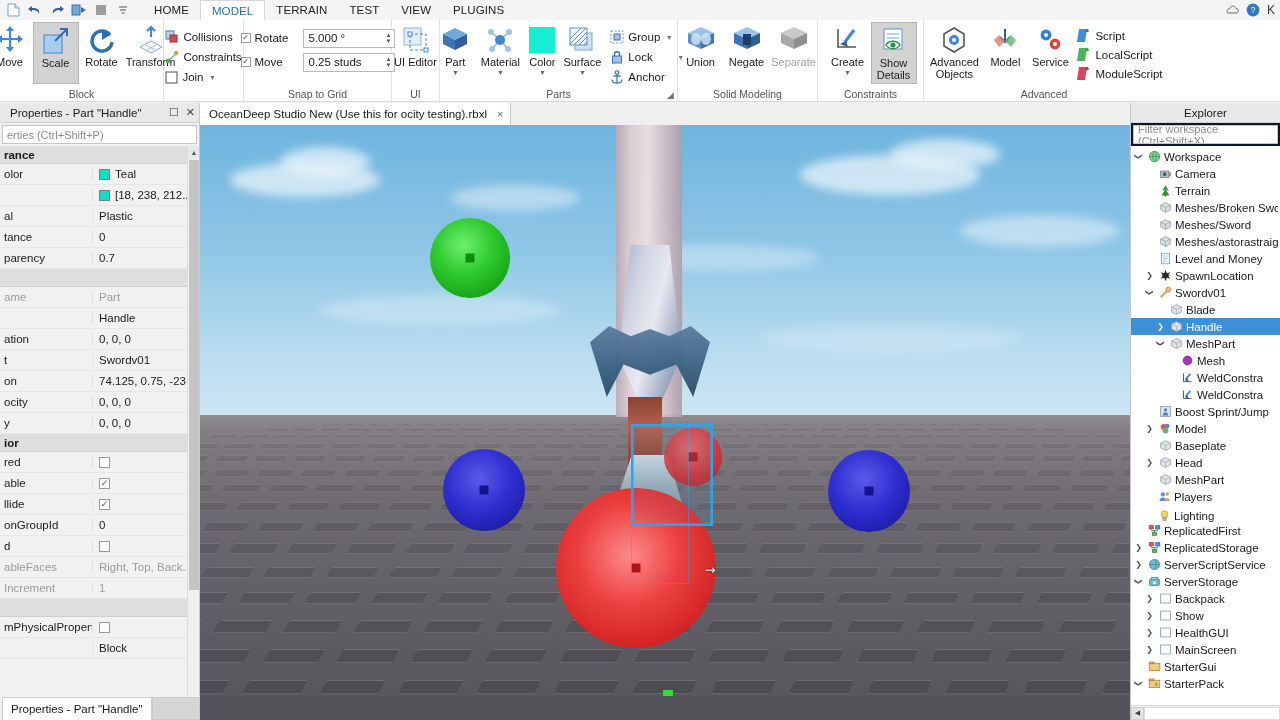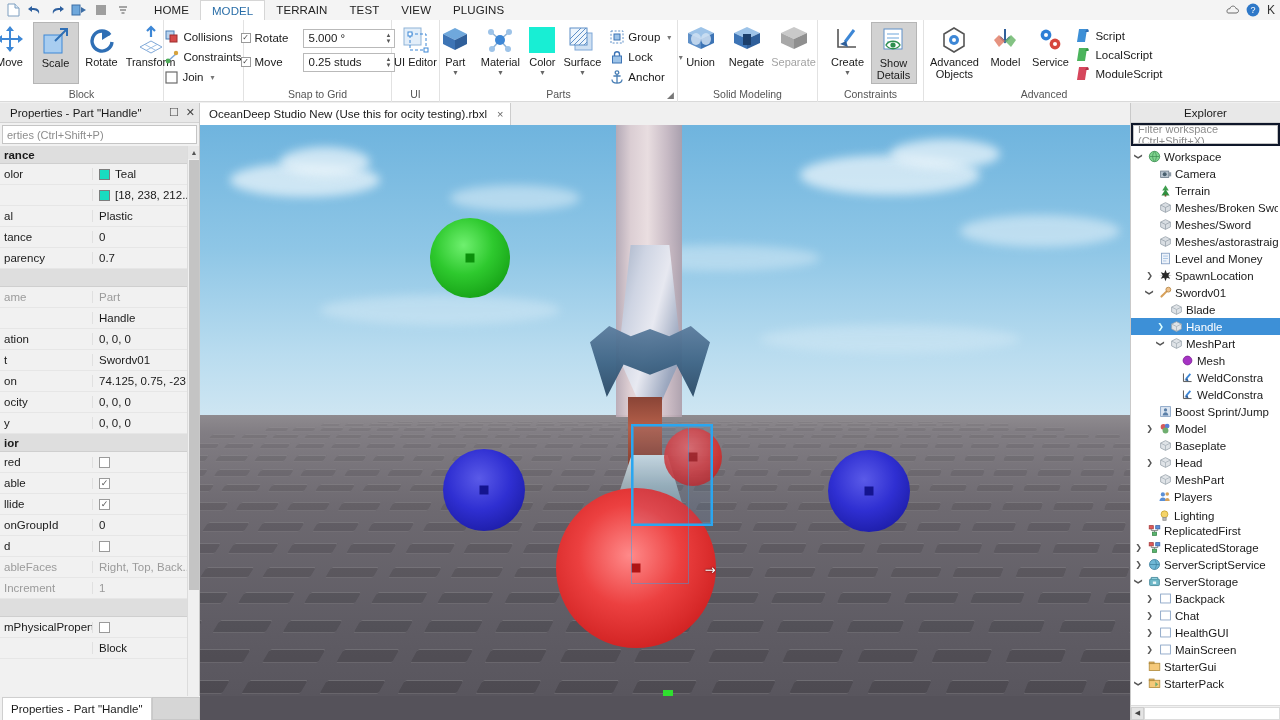--- a/index.html
+++ b/index.html
@@ -1465,21 +1465,21 @@
           </span>
           <span class="exlabel">Backpack</span>
         </div>
         <div class="exrow" style="padding-left: 13px;">
           <span class="twisty">❯</span>
           <span class="exicon">
             <svg width="13" height="13" viewBox="0 0 16 16">
               <rect x="2" y="2.5" width="12" height="11" fill="#fff" stroke="#7e9bc0"></rect>
             </svg>
           </span>
-          <span class="exlabel">Chat</span>
+          <span class="exlabel">Show</span>
         </div>
         <div class="exrow" style="padding-left: 13px;">
           <span class="twisty">❯</span>
           <span class="exicon">
             <svg width="13" height="13" viewBox="0 0 16 16">
               <rect x="2" y="2.5" width="12" height="11" fill="#fff" stroke="#7e9bc0"></rect>
             </svg>
           </span>
           <span class="exlabel">HealthGUI</span>
         </div>

